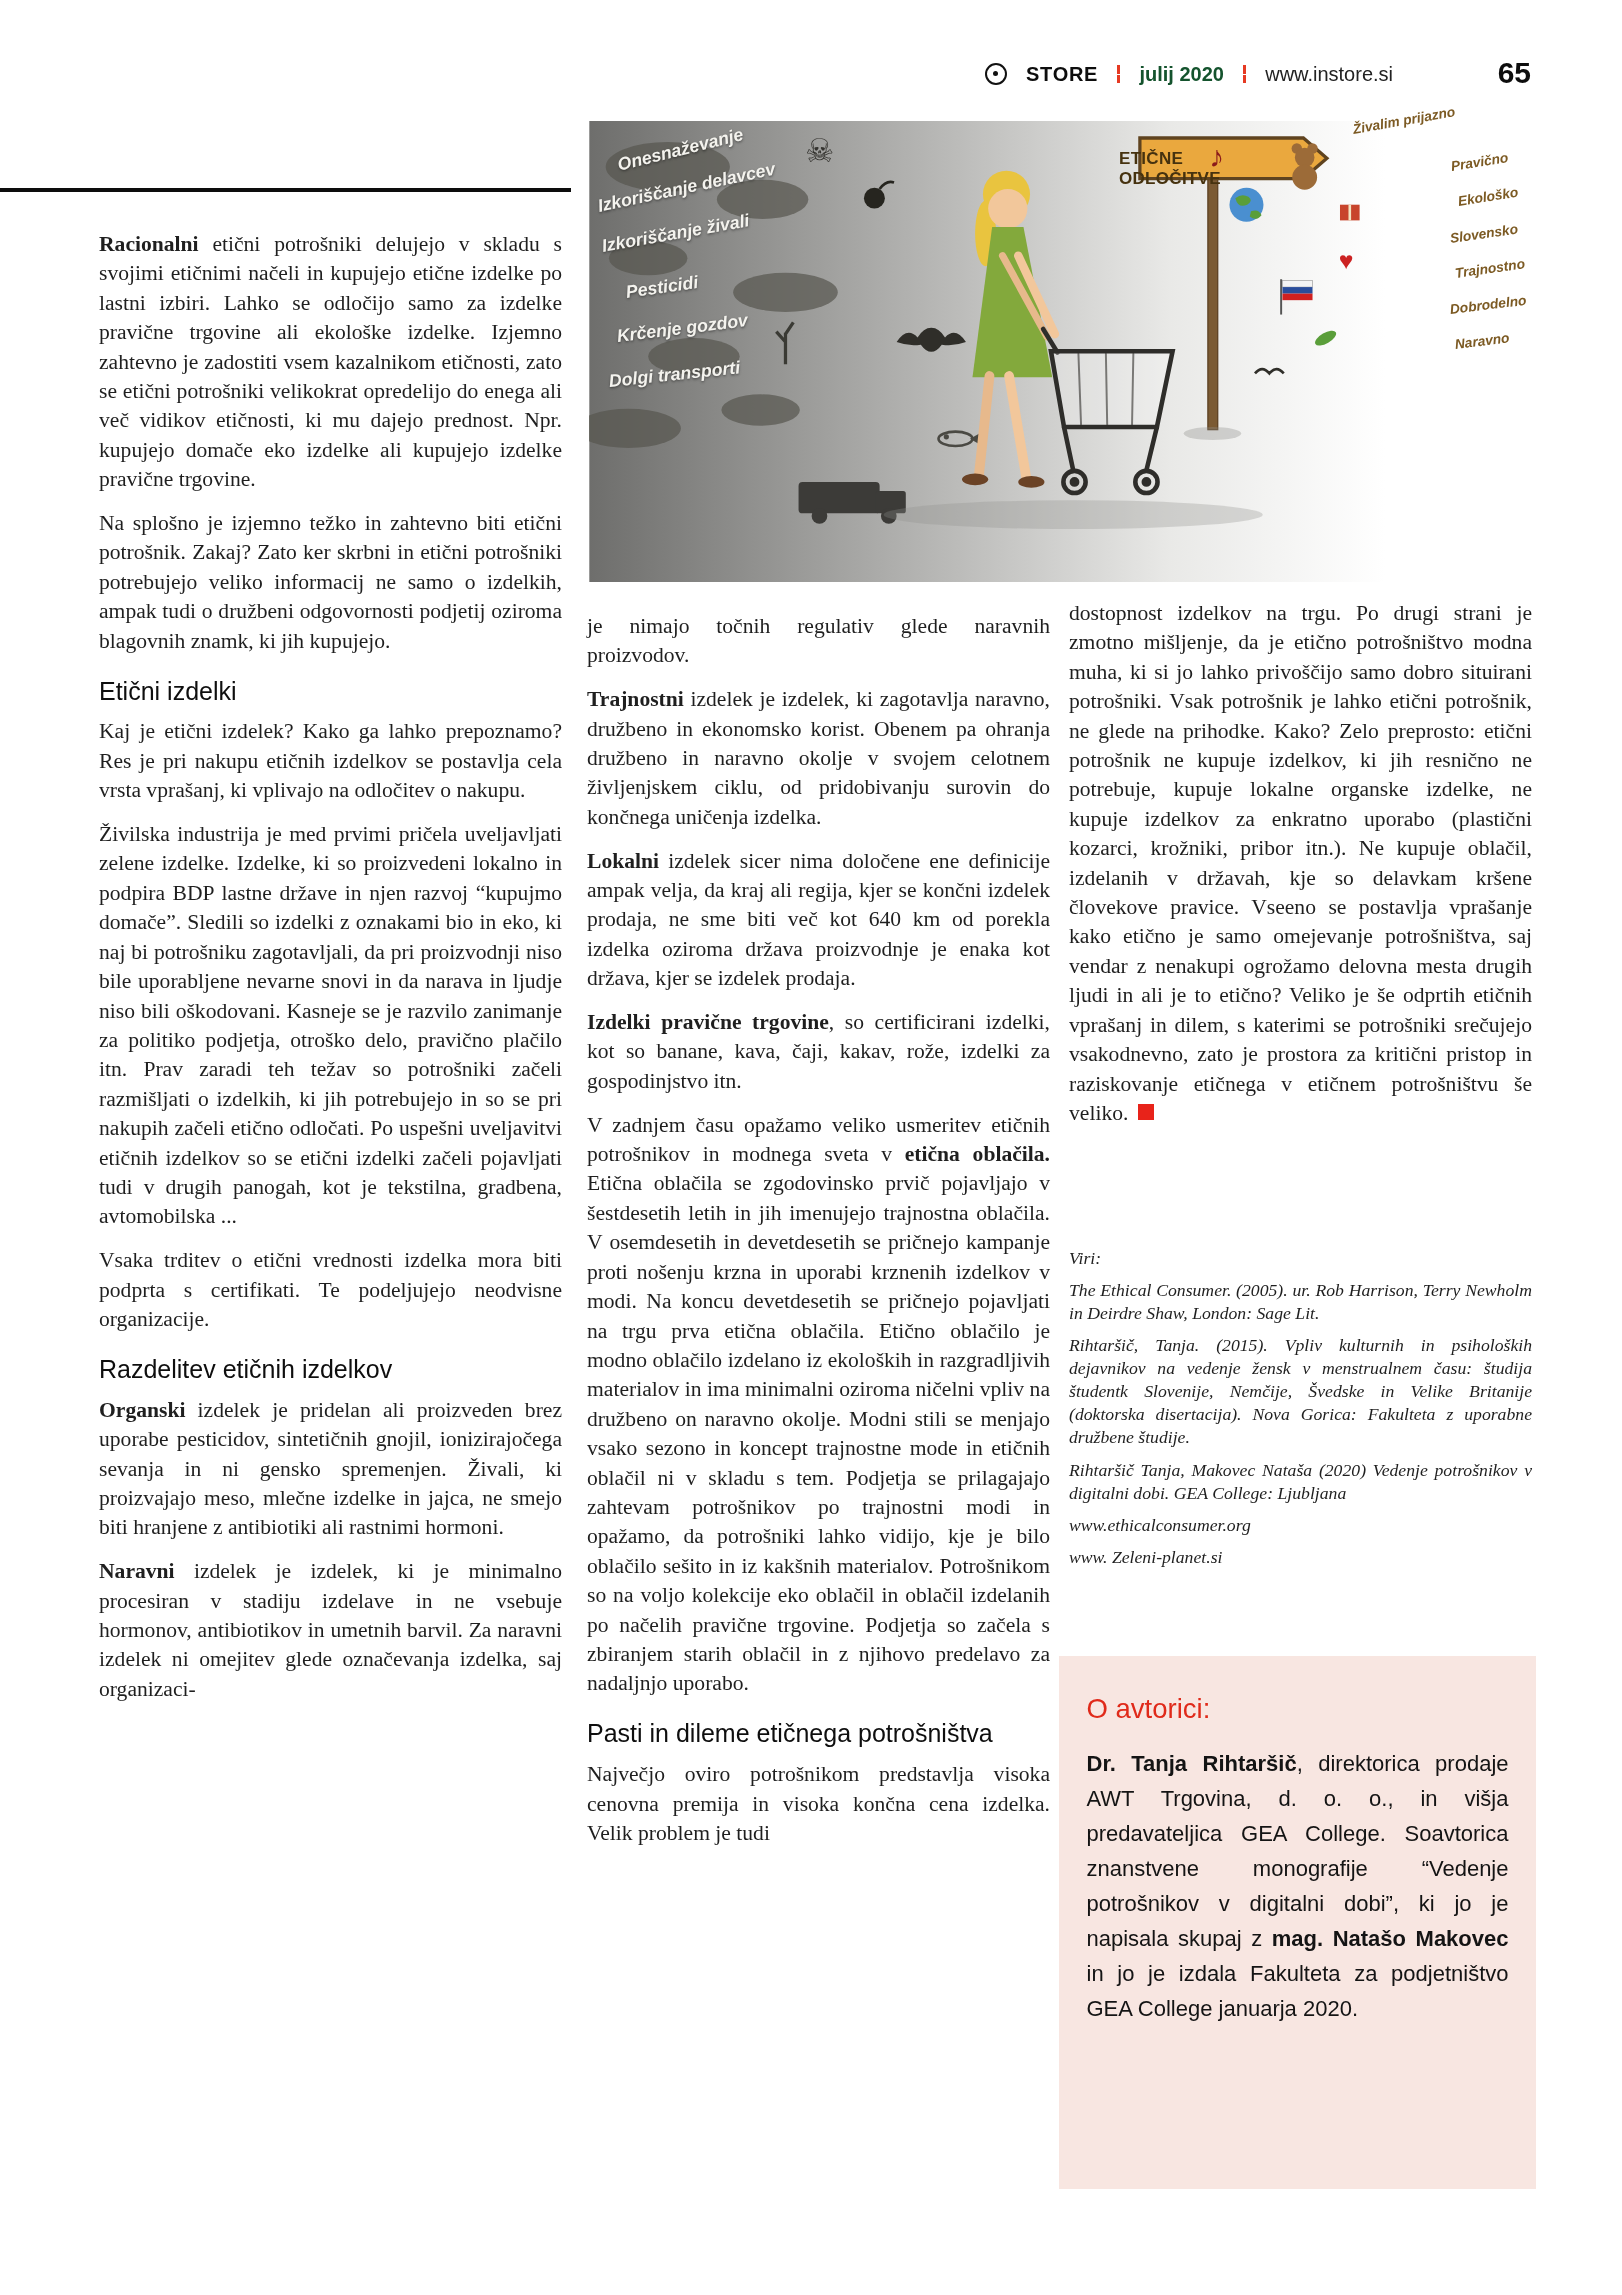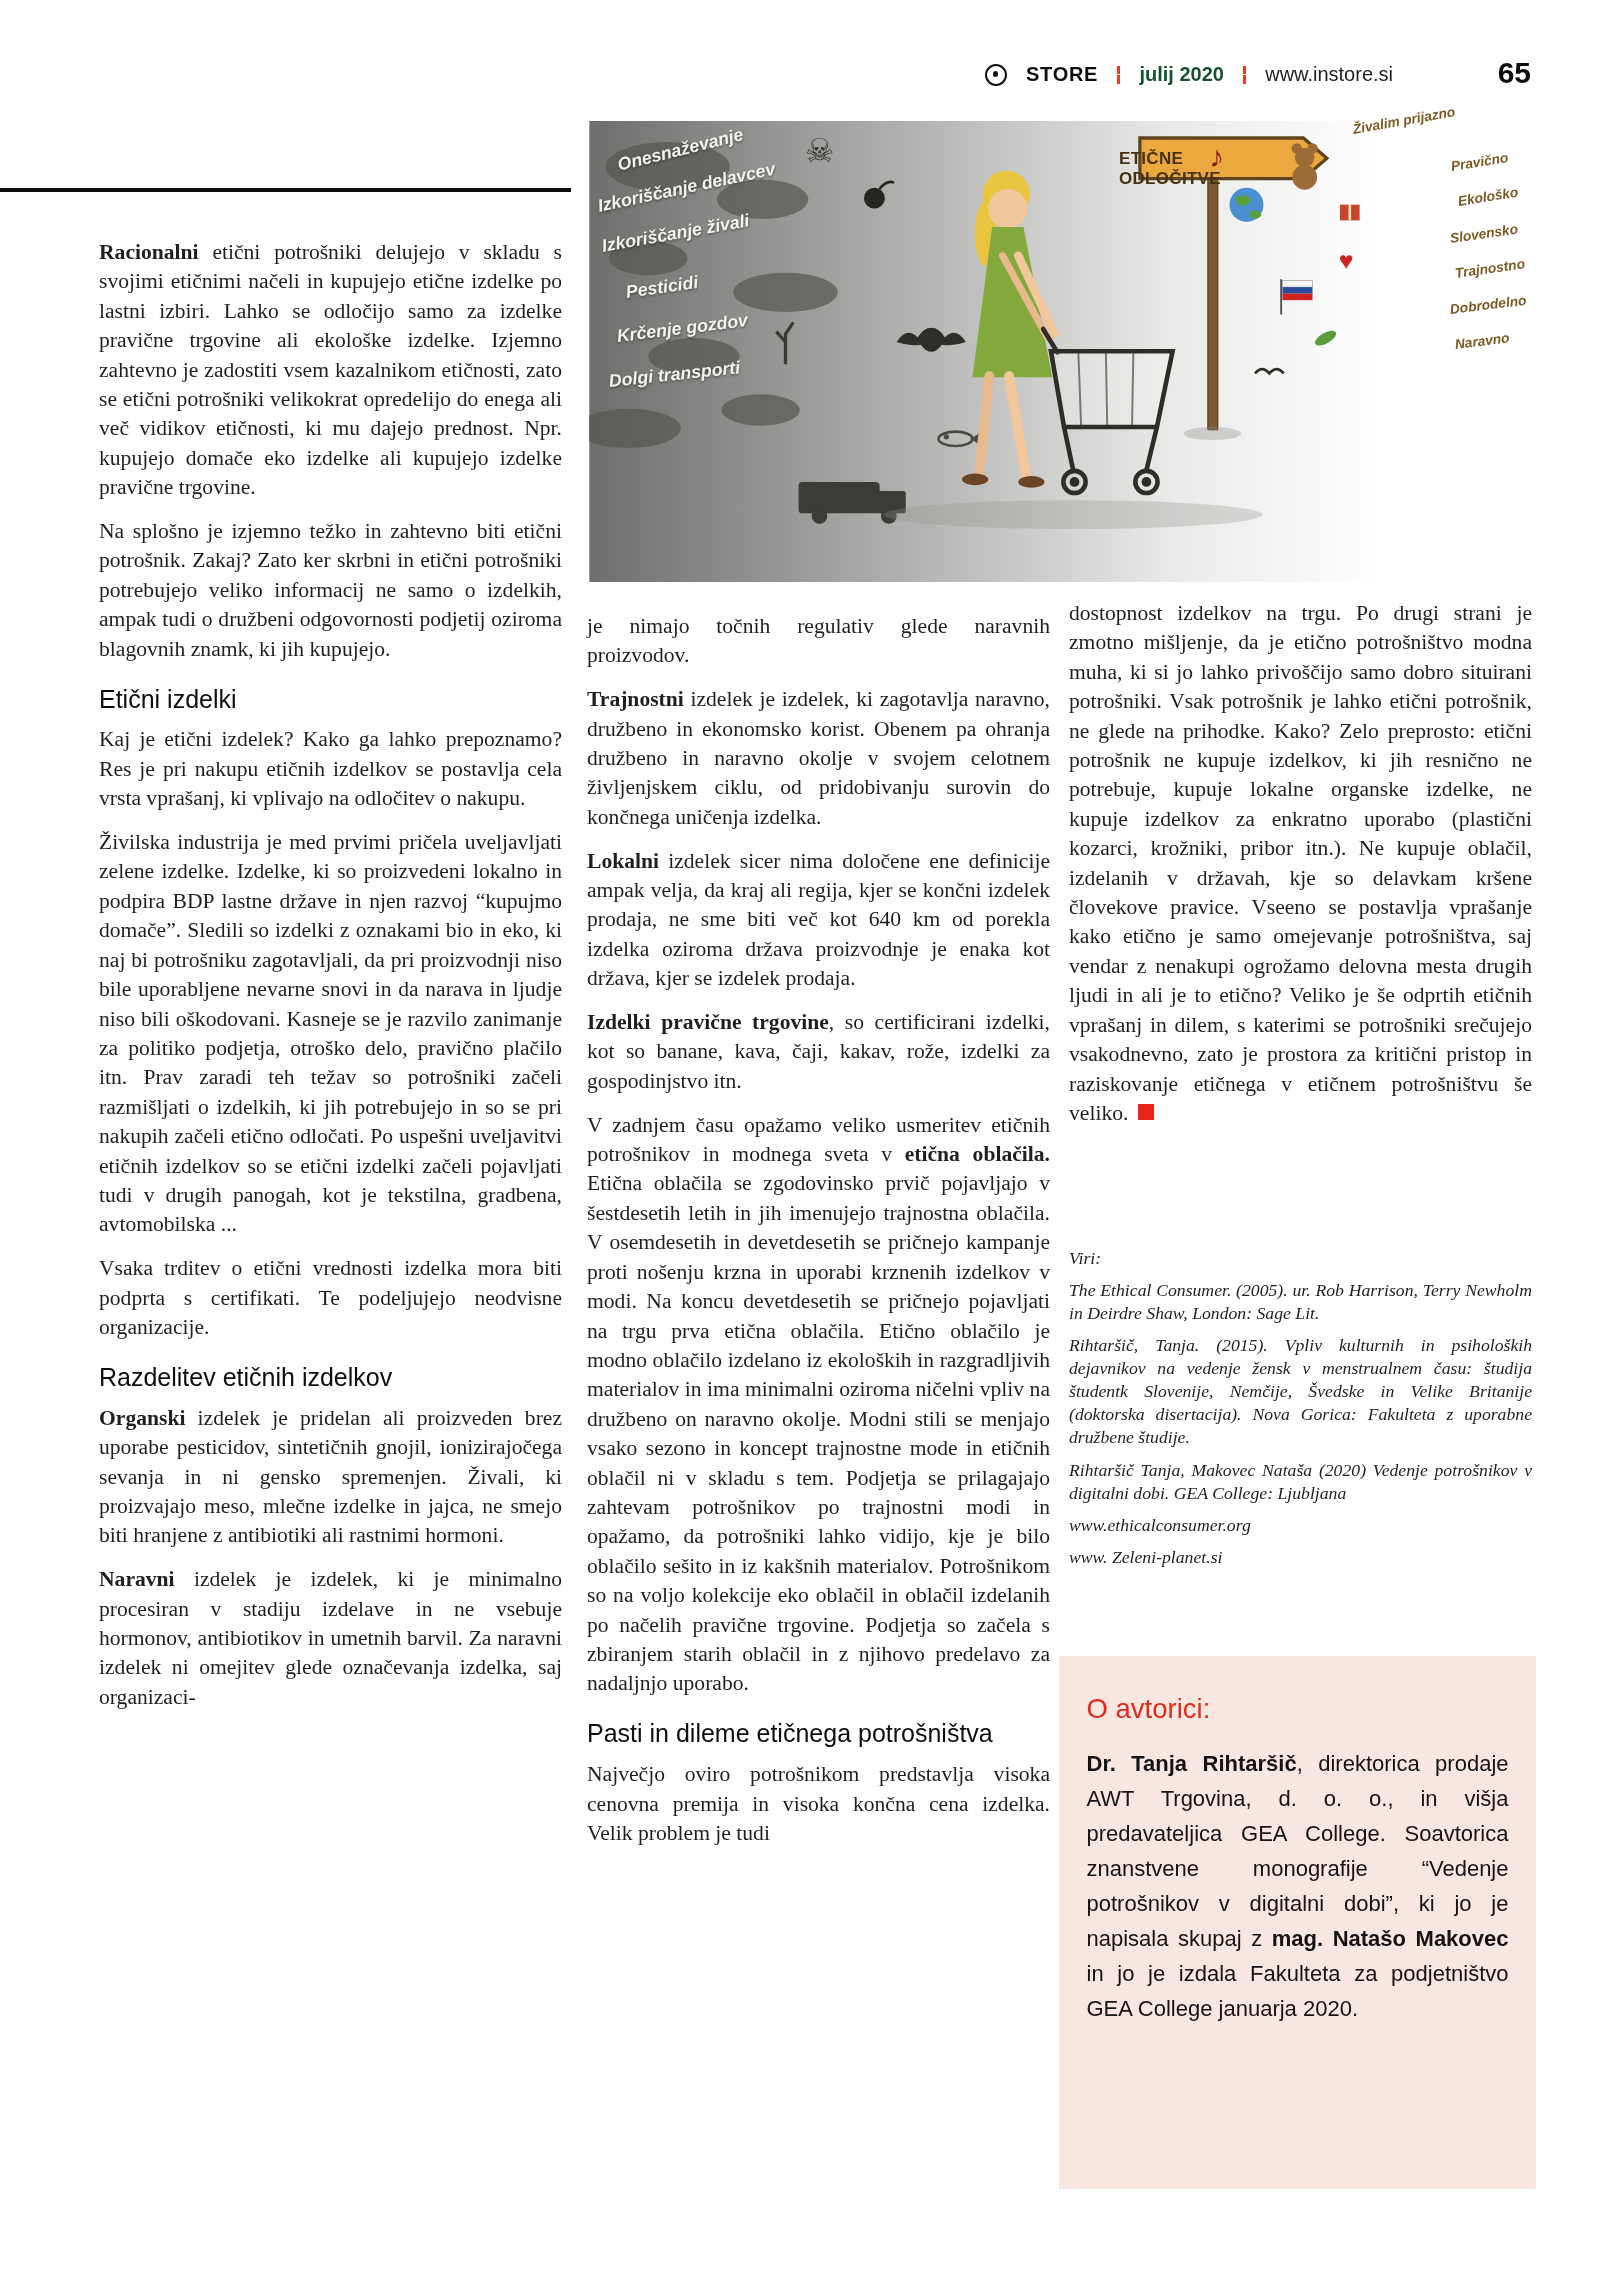--- a/index.html
+++ b/index.html
@@ -1,21 +1,21 @@
 <!DOCTYPE html>
 <html lang="sl" style="font-size:10.5px"><head>
 <meta charset="utf-8">
 <style>
   *{box-sizing:border-box}
   html,body{margin:0;padding:0;background:#9a9a9a}
   .page{position:relative;width:1623px;height:2295px;background:#ffffff;
         font-family:"Liberation Serif","DejaVu Serif",serif;color:#1f1f1f;overflow:hidden}
 
   
-  .brandline{position:absolute;right:230px;top:63px;display:flex;align-items:center;gap:19px;
+  .brandline{position:absolute;right:230px;top:63px;display:flex;gap:19px;
              font-family:"Liberation Sans","DejaVu Sans",sans-serif;font-size:20px}
   .logo-circle{width:22px;height:22px;border:2.6px solid #111;border-radius:50%;position:relative;flex:none}
   .logo-circle::after{content:"";position:absolute;left:5.9px;top:5.9px;width:5.2px;height:5.2px;background:#111;border-radius:50%}
   .brand{font-weight:700;letter-spacing:0.7px;color:#0d0d0d}
   .sep{position:relative;width:3.3px;height:22px;flex:none}
   .sep::before,.sep::after{content:"";position:absolute;left:0;width:3.3px;height:8.5px;background:#e63a23}
   .sep::before{top:2px}.sep::after{bottom:2px}
   .issue{color:#14532d;font-weight:700}
   .site{color:#222}
   .pagenum{position:absolute;right:92px;top:56px;font-family:"Liberation Sans",sans-serif;
@@ -29,21 +29,21 @@
               font-style:italic;font-weight:700;white-space:nowrap;transform-origin:left center}
   .illu-left{color:#f4f3ee;font-size:17.7px;text-shadow:0 1.3px 2.6px rgba(0,0,0,.45)}
   .illu-right{color:#7c5a23;font-size:13.7px}
   .sign-label{position:absolute;left:530px;top:27.5px;width:166px;
               font-family:"Liberation Sans",sans-serif;font-weight:700;font-size:17px;
               color:#46320f;letter-spacing:0.3px}
 
   
   .col{position:absolute;width:463px;font-size:21.6px;line-height:29.4px;text-align:justify;hyphens:auto}
   .col p{margin:0 0 14.4px}
-  .col1{left:99px;top:238px}
+  .col1{left:99px;top:230px}
   .col2{left:587px;top:612px}
   .col3{left:1069px;top:599px}
   .subhead{font-family:"Liberation Sans","DejaVu Sans",sans-serif;font-weight:400;font-size:25px;
            line-height:30px;text-align:left;margin:19.6px 0 11.8px;color:#0e0e0e}
   .lead{font-weight:700}
   .endmark{display:inline-block;width:16.4px;height:16.4px;background:#e8231a;margin-left:9.2px}
 
   
   .sources{position:absolute;left:1069px;top:1247px;width:463px;font-size:17.7px;line-height:23px;
            font-style:italic;text-align:justify;color:#1f1f1f}

